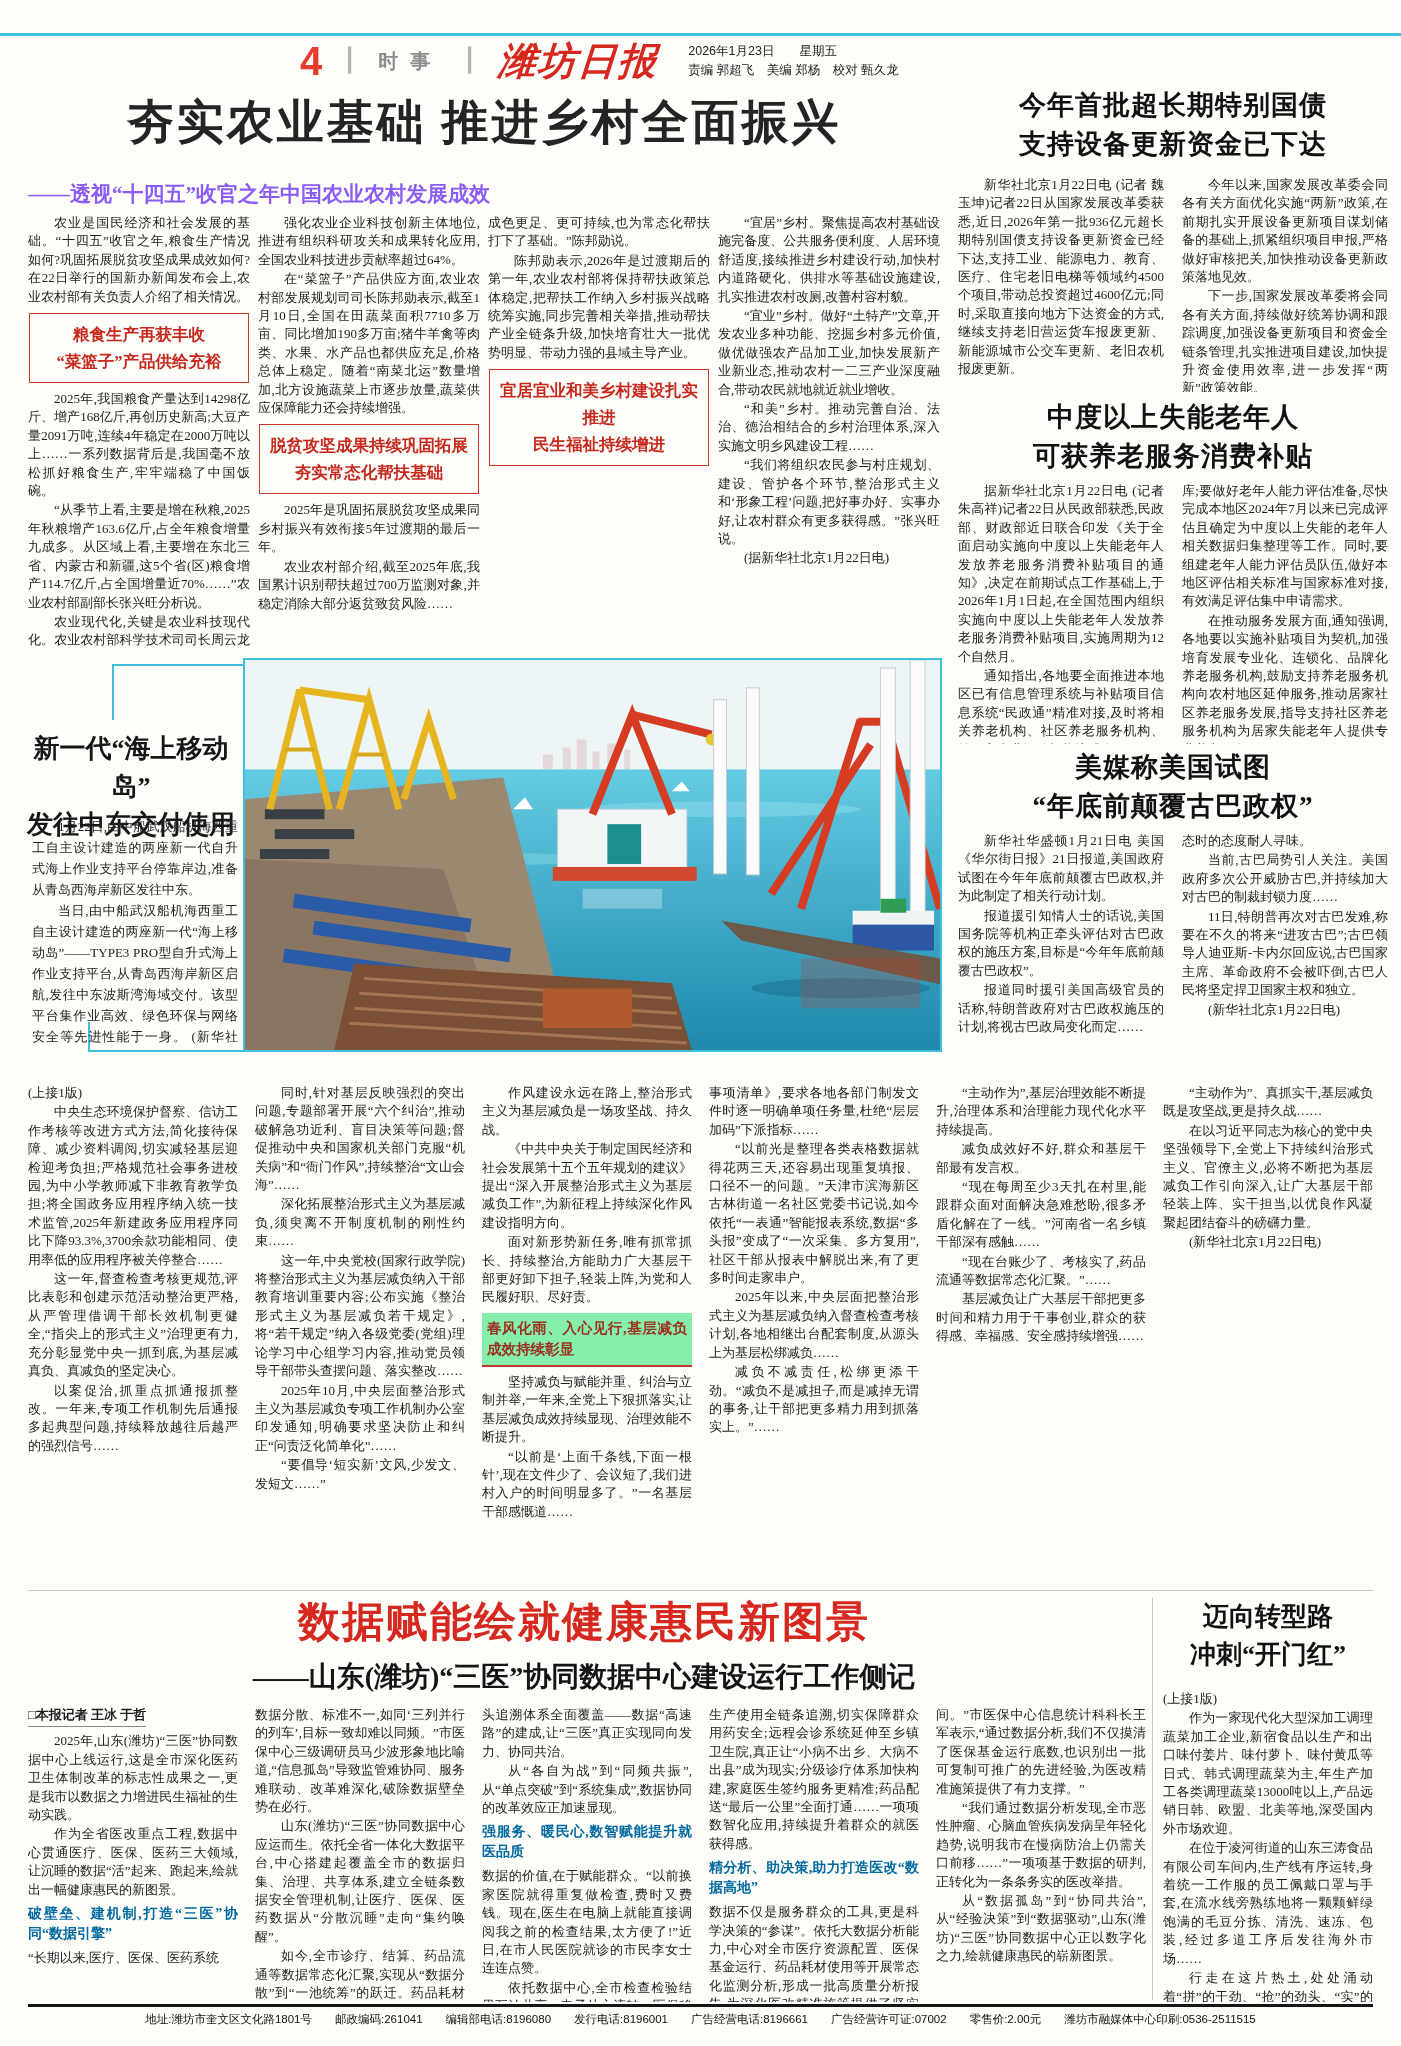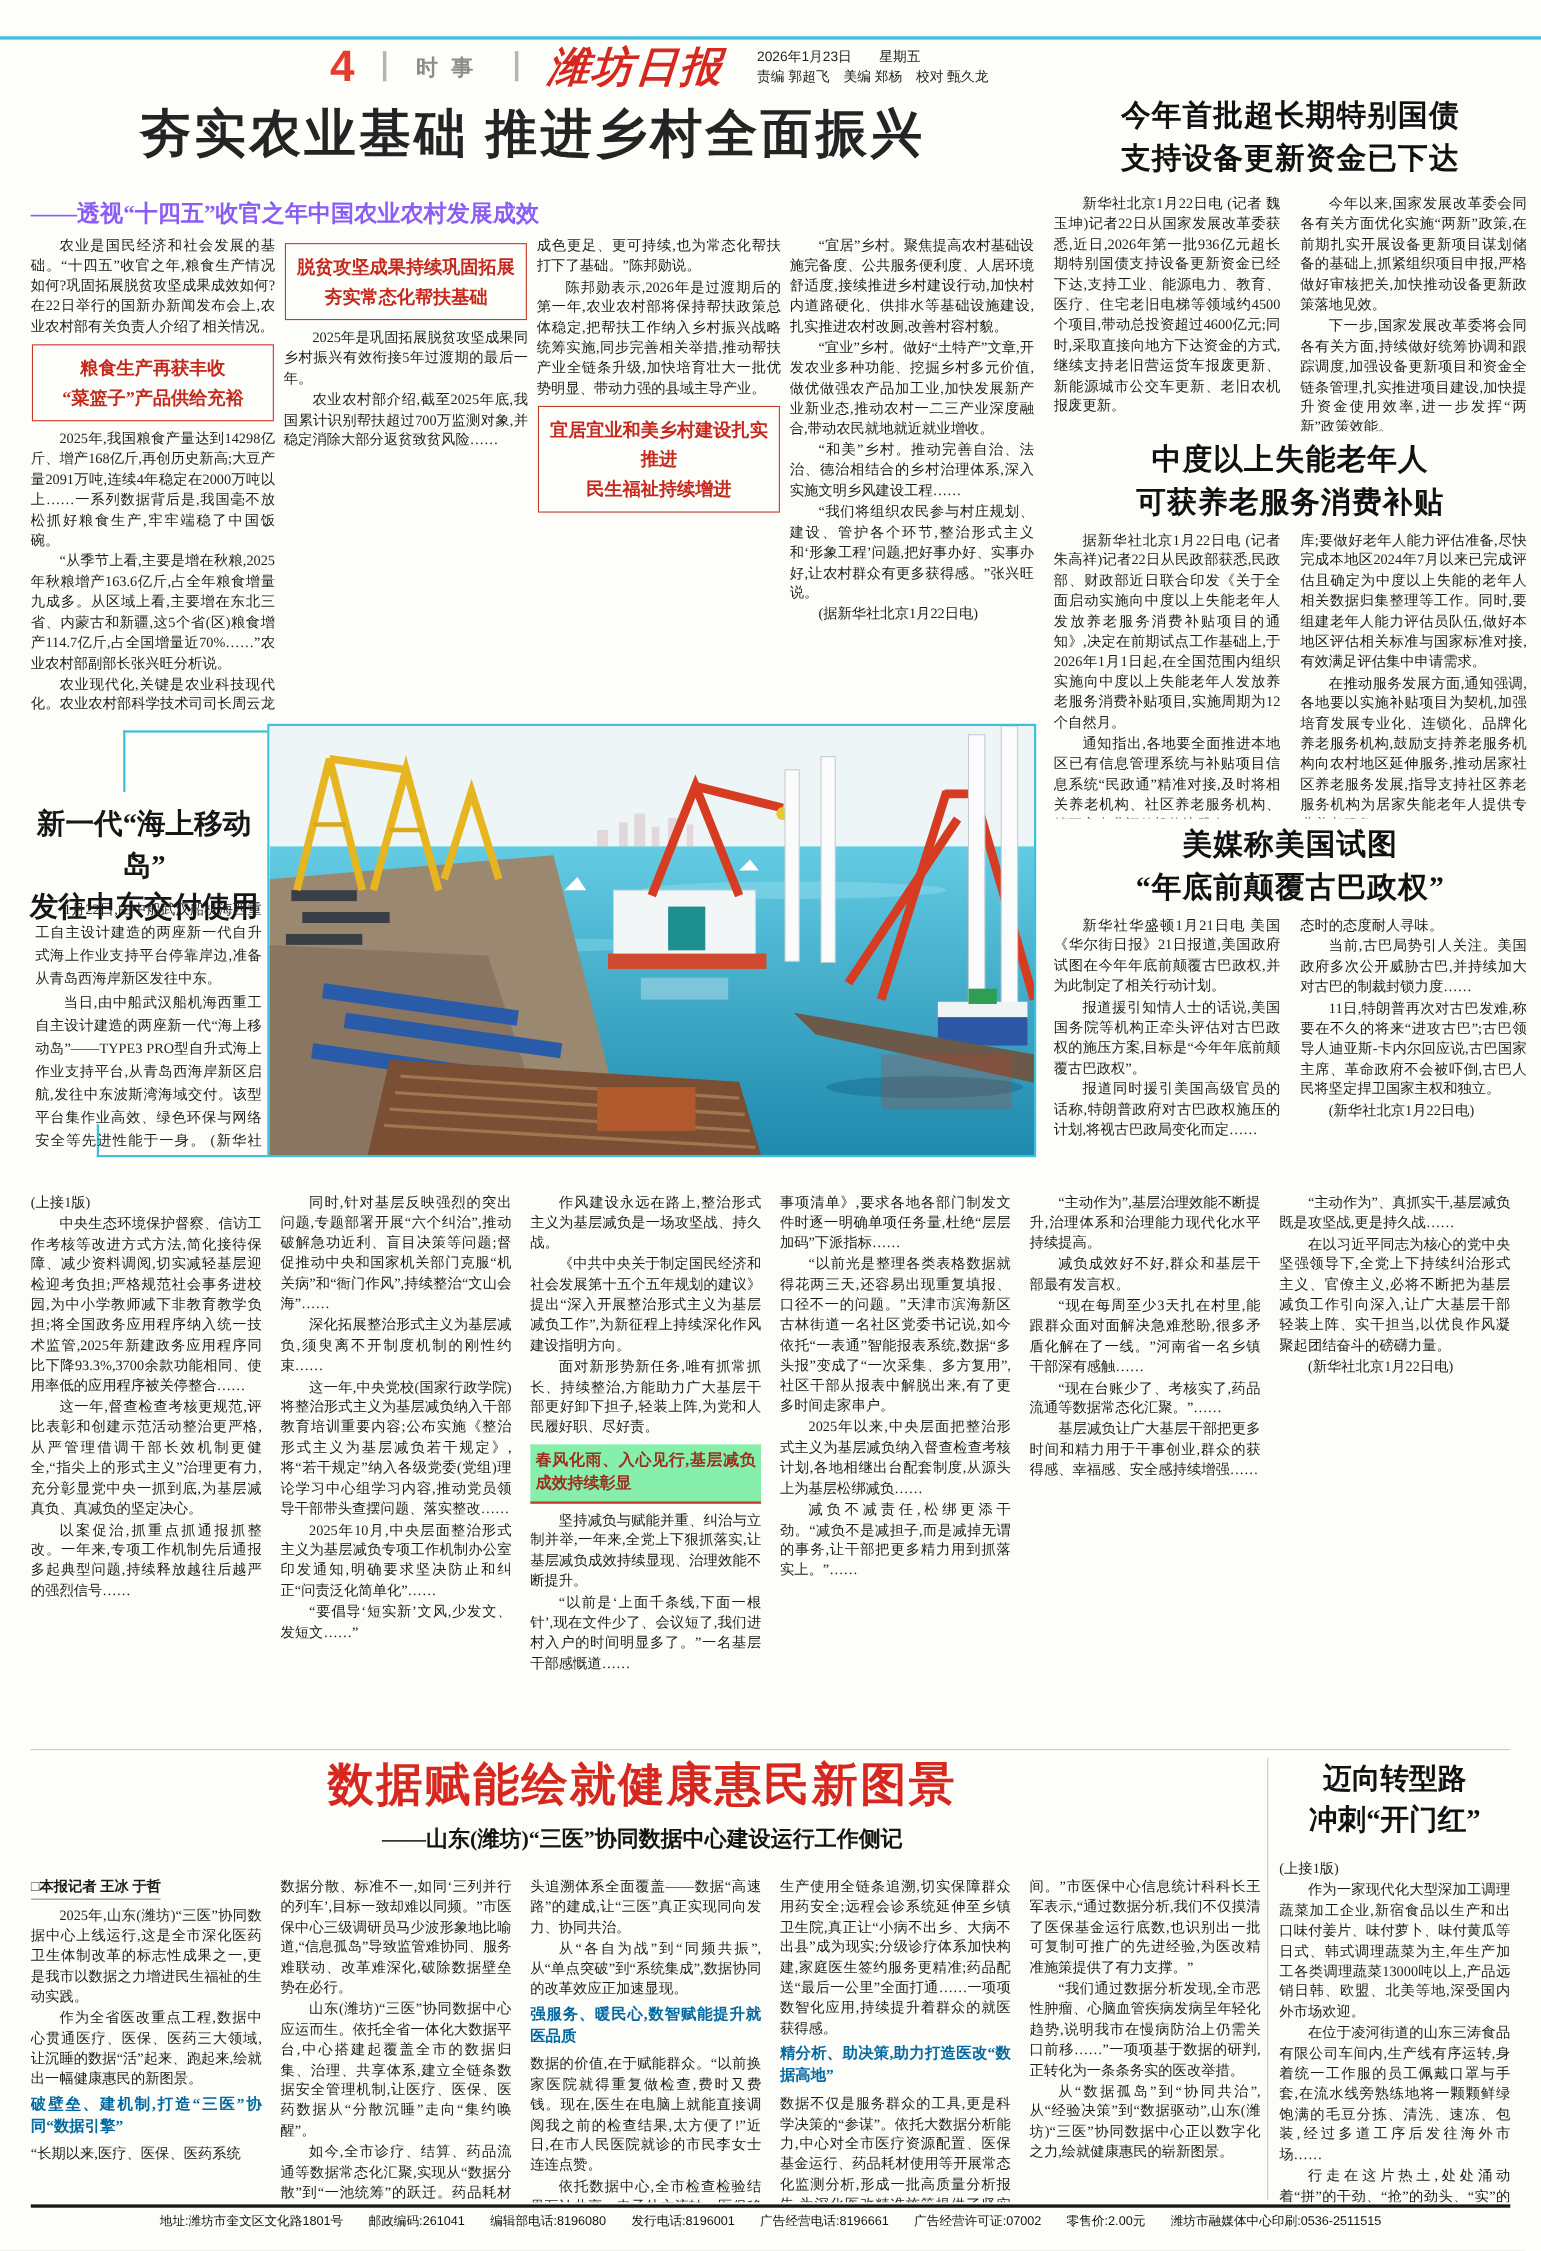--- a/index.html
+++ b/index.html
@@ -36,21 +36,21 @@
       line-height:21px;text-align:justify;overflow:hidden;color:#222;}
   .sidebar-body p{margin:0;text-indent:2em;}
   
   .shade-subhead{background:#86efac;color:#9c2f1d;font-weight:bold;font-size:14.5px;line-height:21px;
       padding:5px 5px;margin:6px 0;border-bottom:2px solid #c0392b;text-indent:0;}
   .hairline{position:absolute;background:#c9c9c9;}
   
   .bottom-headline{position:absolute;left:28px;top:1594px;width:1112px;text-align:center;
       font-size:42px;font-weight:bold;color:#d6281e;letter-spacing:2px;}
   .bottom-sub{position:absolute;left:28px;top:1658px;width:1112px;text-align:center;
-      font-size:20px;font-weight:bold;color:#141414;}
+      font-size:28px;font-weight:bold;color:#141414;}
   .byline{font-weight:bold;font-size:13px;border-bottom:1px solid #888;display:inline-block;
       padding-bottom:2px;margin-bottom:5px;text-indent:0;}
   .bold-subhead{font-weight:bold;color:#0369a1;font-size:14px;line-height:20px;margin:5px 0;text-indent:0;}
   .ttitle{position:absolute;left:1163px;top:1598px;width:210px;text-align:center;
       font-size:26px;font-weight:bold;color:#111;line-height:38px;}
   
   .footrule{position:absolute;left:28px;top:2004px;width:1345px;height:3px;background:#161616;}
   .footer{position:absolute;left:0;top:2012px;width:1401px;text-align:center;font-size:11.5px;color:#111;
       font-family:"Liberation Sans",sans-serif;}
 </style>
@@ -85,20 +85,24 @@
       <span>“菜篮子”产品供给充裕</span>
     </div>
     <div>
         <p>2025年,我国粮食产量达到14298亿斤、增产168亿斤,再创历史新高;大豆产量2091万吨,连续4年稳定在2000万吨以上……一系列数据背后是,我国毫不放松抓好粮食生产,牢牢端稳了中国饭碗。</p>
         <p>“从季节上看,主要是增在秋粮,2025年秋粮增产163.6亿斤,占全年粮食增量九成多。从区域上看,主要增在东北三省、内蒙古和新疆,这5个省(区)粮食增产114.7亿斤,占全国增量近70%……”农业农村部副部长张兴旺分析说。</p>
         <p>农业现代化,关键是农业科技现代化。农业农村部科学技术司司长周云龙介绍,2025年,我国聚力提升农业科技创新体系整体效能,建强国家农业科技战略力量……</p>
       </div>
   </div>
 
   <div class="col" style="left:258px;top:214px;width:222px;height:436px;">
+    <div>
+        <p>强化农业企业科技创新主体地位,推进有组织科研攻关和成果转化应用,全国农业科技进步贡献率超过64%。</p>
+        <p>在“菜篮子”产品供应方面,农业农村部发展规划司司长陈邦勋表示,截至1月10日,全国在田蔬菜面积7710多万亩、同比增加190多万亩;猪牛羊禽等肉类、水果、水产品也都供应充足,价格总体上稳定。随着“南菜北运”数量增加,北方设施蔬菜上市逐步放量,蔬菜供应保障能力还会持续增强。</p>
+      </div>
     <div class="redbox">
       <span>脱贫攻坚成果持续巩固拓展</span>
       <span>夯实常态化帮扶基础</span>
     </div>
     <div>
         <p>2025年是巩固拓展脱贫攻坚成果同乡村振兴有效衔接5年过渡期的最后一年。</p>
         <p>农业农村部介绍,截至2025年底,我国累计识别帮扶超过700万监测对象,并稳定消除大部分返贫致贫风险……</p>
       </div>
   </div>
 

